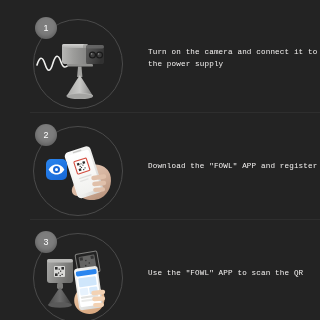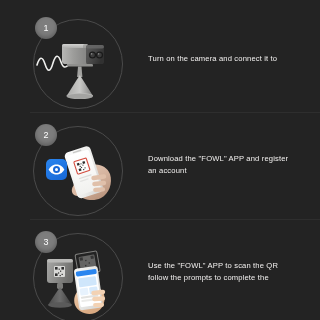--- a/index.html
+++ b/index.html
@@ -86,21 +86,21 @@
     position: absolute;
     left: 148px;
     right: 8px;
     top: 50%;
     transform: translateY(-50%);
     color: #f2f0ef;
     font-size: 7.6px;
     line-height: 12.6px;
     letter-spacing: .15px;
   }
-  .text-block .line { white-space: nowrap; }
+  .text-block .line { white-space: nowrap; font-family: Liberation Mono, monospace; }
 
   
   .app-icon {
     position: absolute;
     left: 13px;
     top: 33px;
     width: 21px;
     height: 21px;
     border-radius: 5px;
     background: linear-gradient(150deg, #2b86ef 0%, #1667d6 100%);
@@ -163,20 +163,21 @@
         <path d="M46.8 56 L60 77 L33.6 77 Z" fill="url(#coneG1)"></path>
         <ellipse cx="46.8" cy="77" rx="13.2" ry="3.1" fill="#bdbdbb"></ellipse>
         <ellipse cx="46.8" cy="77.4" rx="13.2" ry="2.6" fill="#8e8e8c" opacity="0.55"></ellipse>
       </svg>
 
       <div class="badge">1</div>
     </div>
 
     <div class="text-block">
       <div class="line">Turn on the camera and connect it to</div>
+      <div class="line">the power supply</div>
     </div>
   </div>
 
   <div class="step-row r2">
     <div class="divider"></div>
 
     <div class="art-wrap">
       <div class="ring"></div>
 
       <div class="app-icon">
@@ -241,21 +242,20 @@
           <rect x="59" y="56" width="14" height="4.4" rx="2.2" transform="rotate(-6 59 56)"></rect>
           <rect x="60" y="62" width="12" height="4.2" rx="2.1" transform="rotate(-4 60 62)"></rect>
         </g>
       </svg>
 
       <div class="badge">2</div>
     </div>
 
     <div class="text-block">
       <div class="line">Download the "FOWL" APP and register</div>
-      <div class="line">an account</div>
     </div>
   </div>
 
   <div class="step-row r3">
     <div class="divider"></div>
 
     <div class="art-wrap">
       <div class="ring"></div>
 
       <svg class="art" viewBox="0 0 90 90">
@@ -334,17 +334,16 @@
           <rect x="59" y="64" width="13" height="4.4" rx="2.2" transform="rotate(-4 59 64)"></rect>
           <rect x="60" y="70" width="11" height="4.2" rx="2.1" transform="rotate(-2 60 70)"></rect>
         </g>
       </svg>
 
       <div class="badge">3</div>
     </div>
 
     <div class="text-block">
       <div class="line">Use the "FOWL" APP to scan the QR</div>
-      <div class="line">follow the prompts to complete the</div>
     </div>
   </div>
 
 </div>
 
 </body></html>

